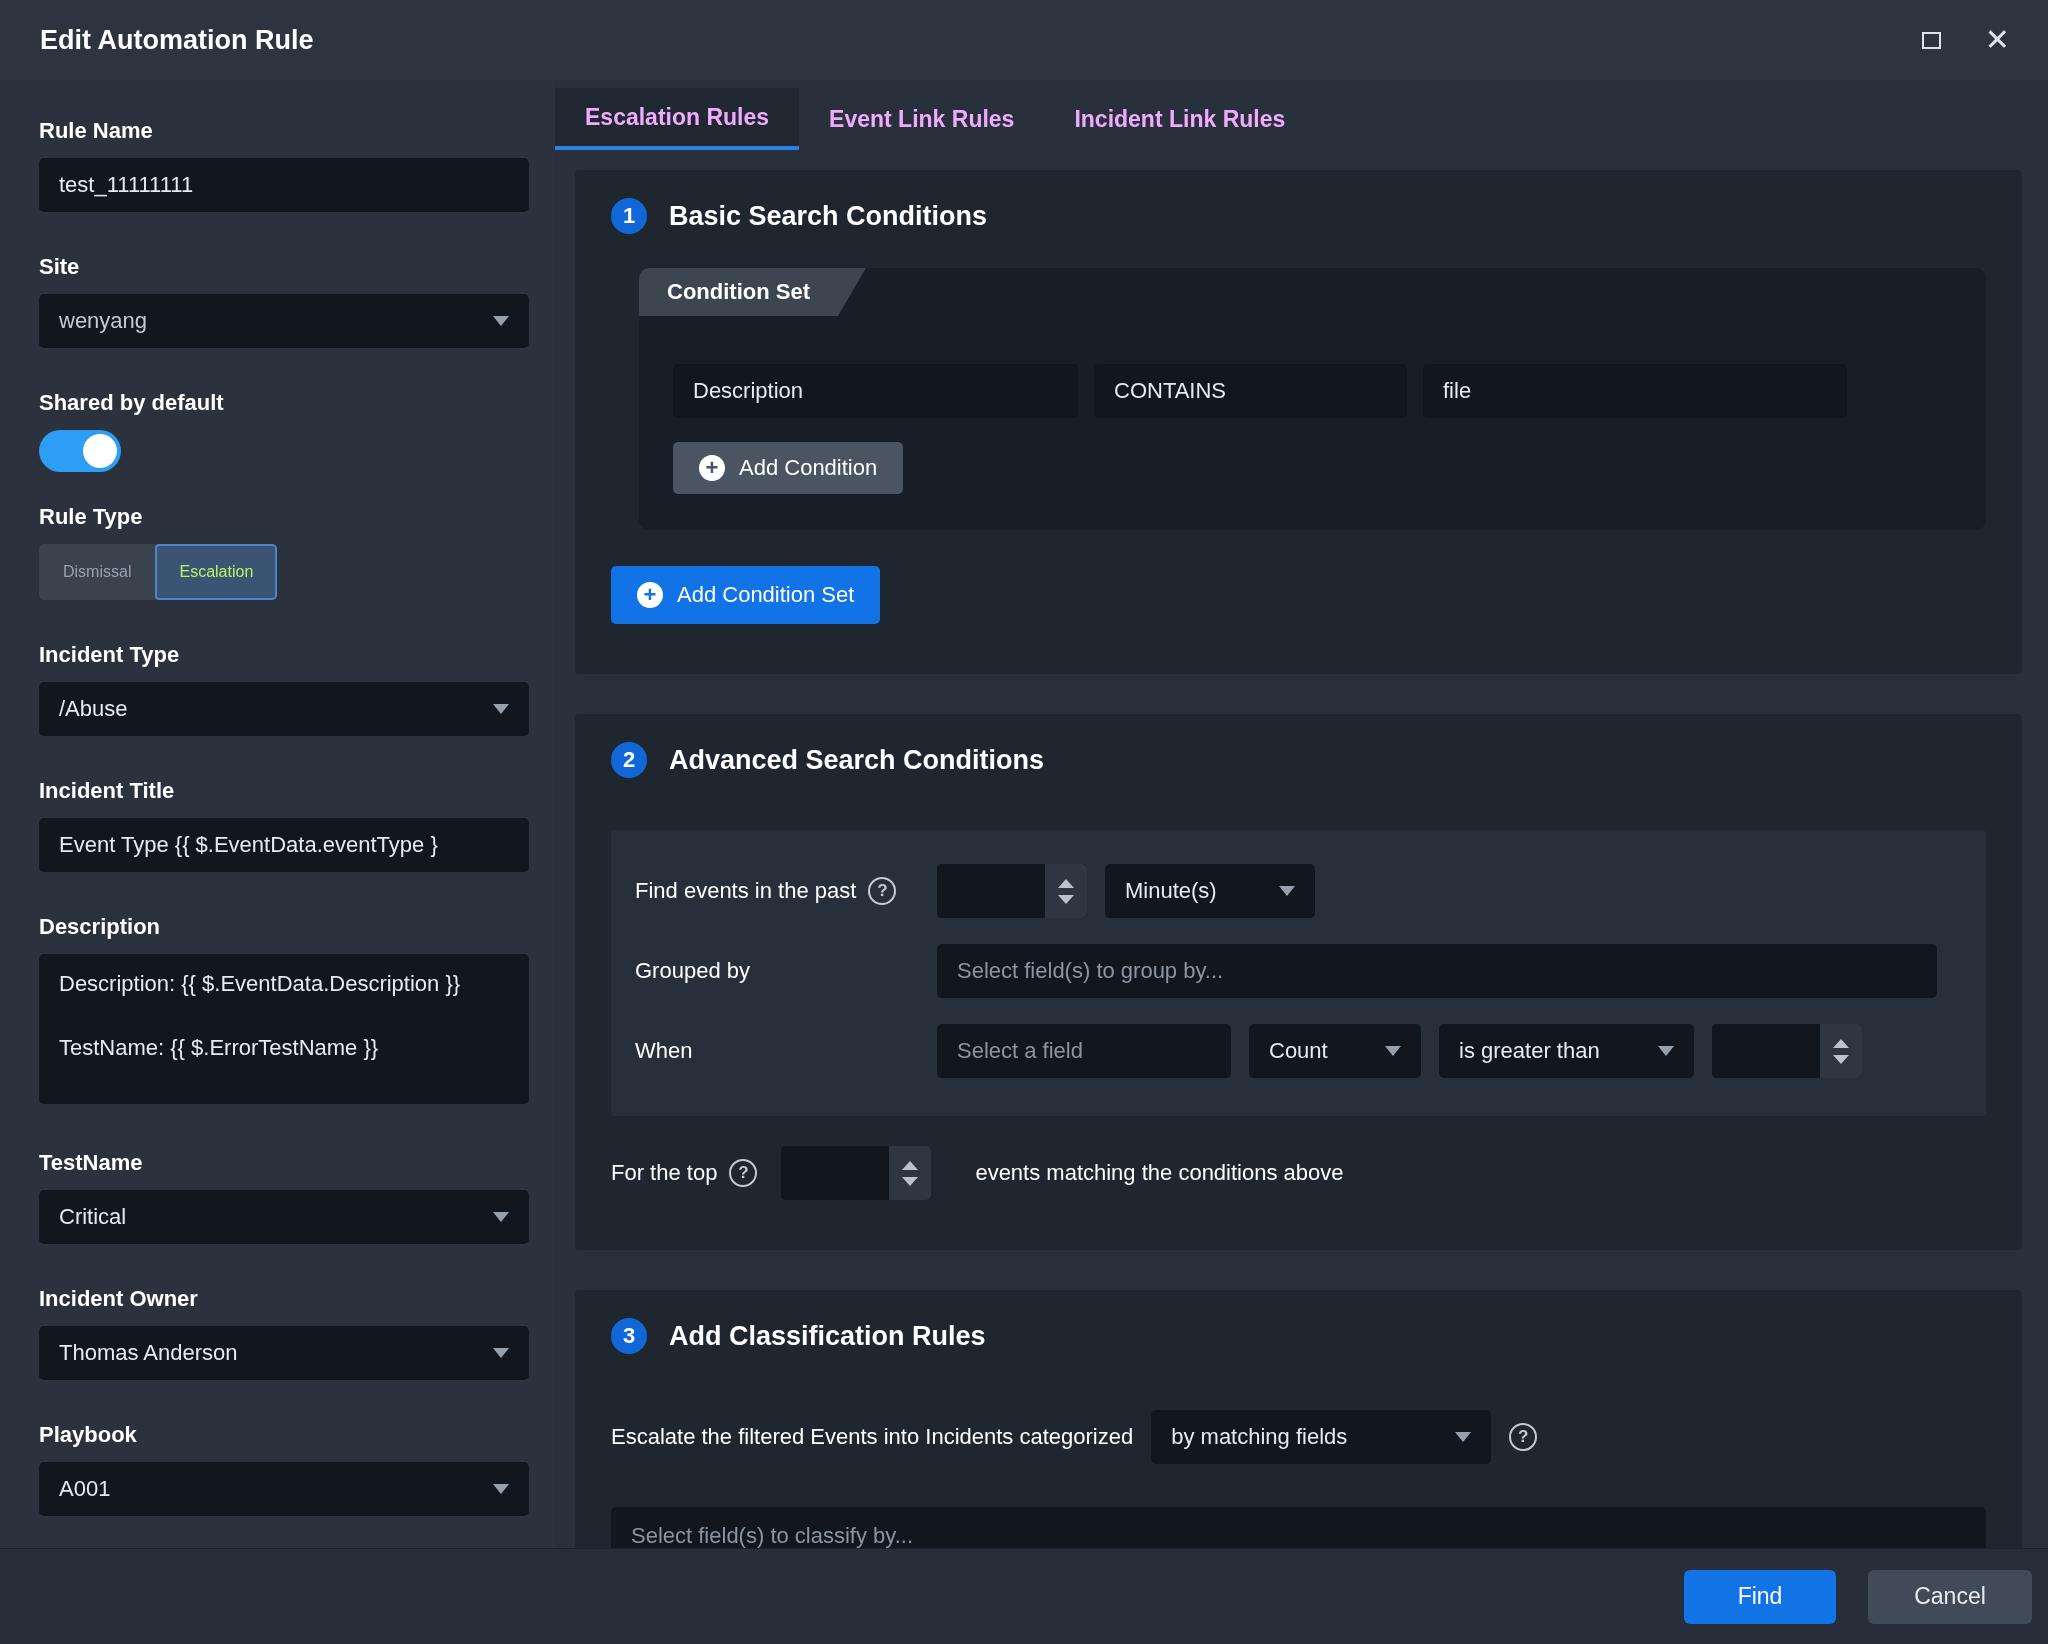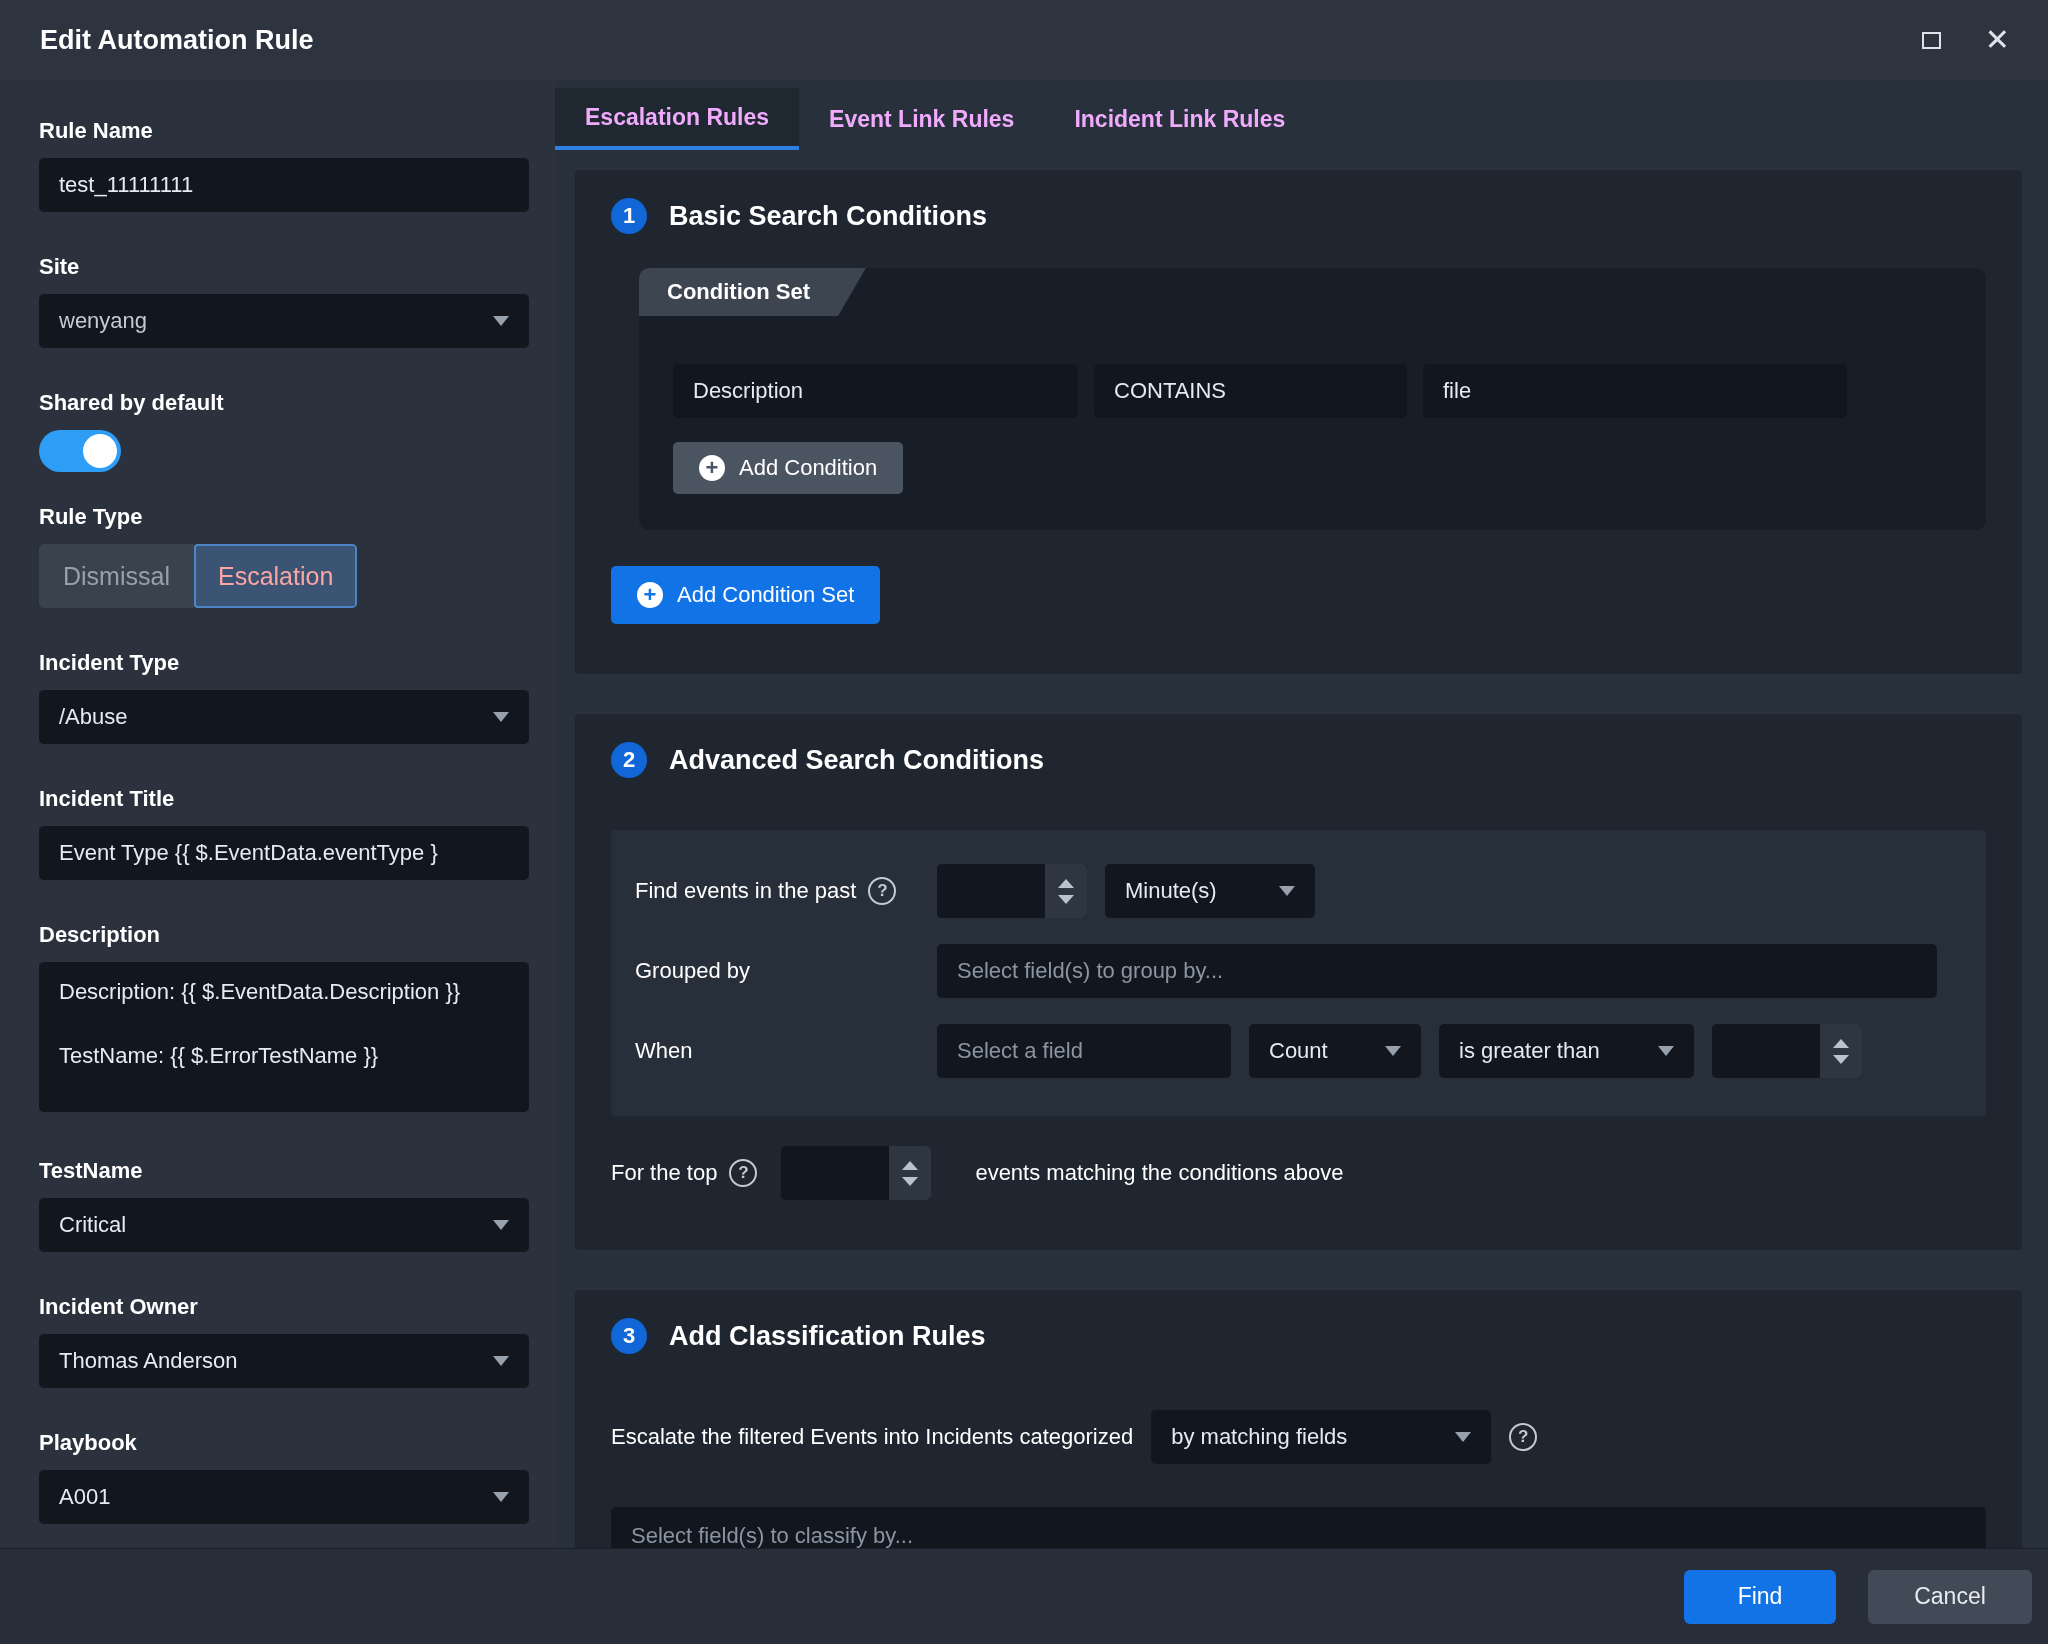--- a/index.html
+++ b/index.html
@@ -47,23 +47,23 @@
     resize:none; white-space:pre-wrap; overflow:hidden; }
 
   .toggle { width:82px; height:42px; border-radius:21px; background:#5a6270;
     position:relative; cursor:pointer; }
   .toggle.on { background:var(--toggle-on,#2e9df5); }
   .toggle .knob { position:absolute; top:4px; left:4px; width:34px; height:34px;
     border-radius:50%; background:#fff; }
   .toggle.on .knob { left:44px; }
 
   .segmented { display:inline-flex; border-radius:5px; overflow:hidden; }
-  .seg { height:64px; padding:8px 24px; font-size:25px; font-family:inherit;
+  .seg { height:56px; padding:8px 24px; font-size:16px; font-family:inherit;
     border:none; background:#3a424d; color:#97a1ae; cursor:pointer; }
-  .seg.selected { background:#3c5474; color:#fca5a5;
+  .seg.selected { background:#3c5474; color:#bef264;
     box-shadow:inset 0 0 0 2px #4c86c8; border-radius:4px; }
 
   
   .main { flex:1; position:relative; overflow:hidden; padding:8px 26px 0 0; }
   .tabs { display:flex; margin-bottom:20px; }
   .tab { height:62px; line-height:62px; padding:0 30px; font-size:23px;
     font-weight:bold; color:#f0abfc; cursor:pointer; }
   .tab.active { background:#1f2731; border-bottom:4px solid var(--accent-underline,#2f80e4);
     line-height:58px; }
 

